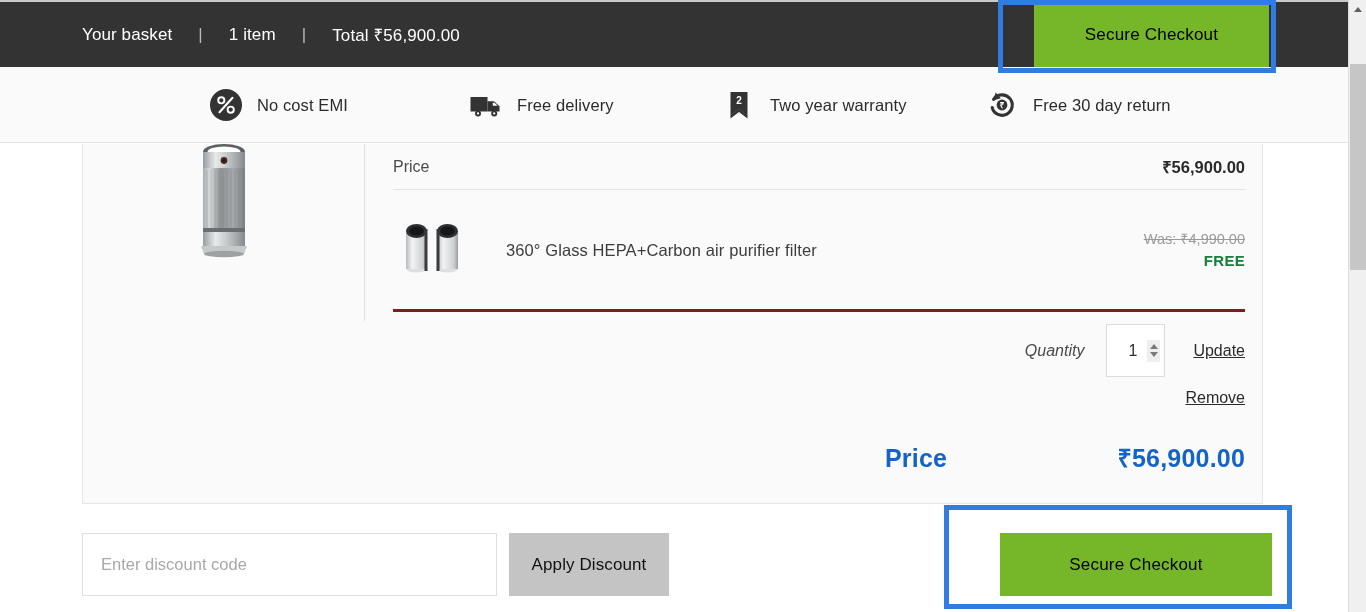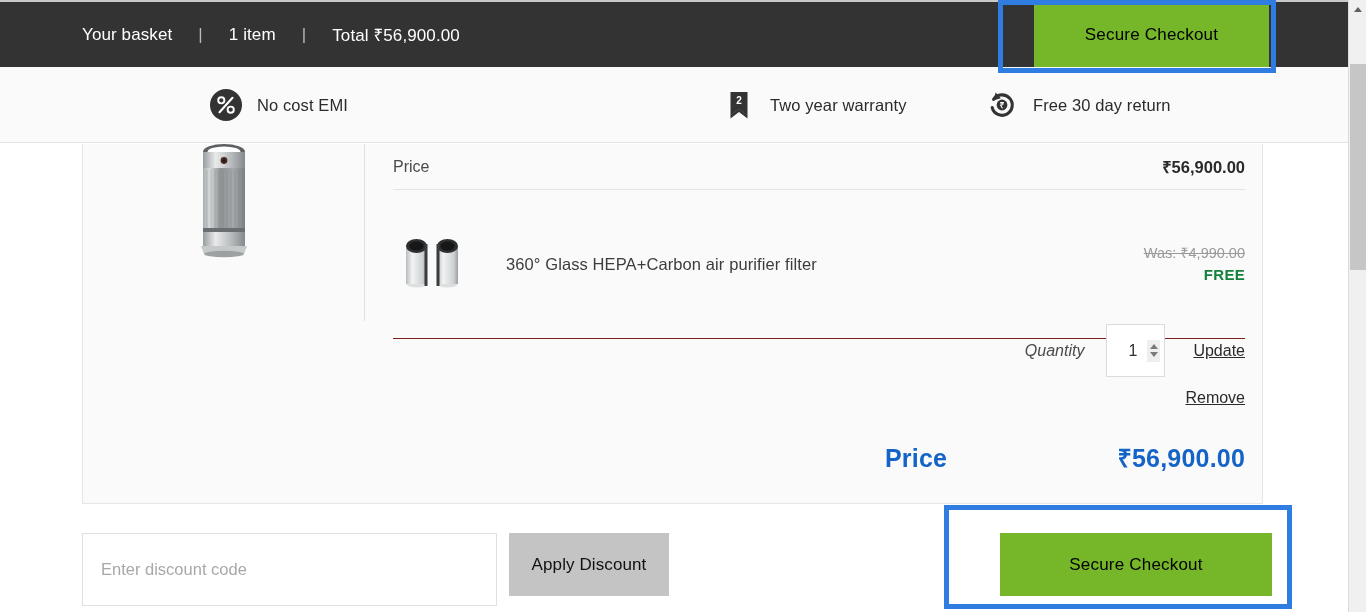--- a/index.html
+++ b/index.html
@@ -184,22 +184,22 @@
     justify-content: space-between;
     border-bottom: 1px solid #e4e4e4;
   }
   .price-label-top { font-size: 16px; color: #4a4a4a; }
   .price-value-top { font-size: 16.5px; color: #2a2a2a; font-weight: bold; }
 
   .row-filter {
     position: absolute;
     left: 0; top: 47px;
     width: 852px;
-    height: 148px;
-    border-bottom: 1px solid #7f1d1d;
+    height: 121px;
+    border-bottom: 3px solid #7f1d1d;
     display: flex;
     align-items: center;
   }
   #filter-image {
     width: 64px; height: 62px;
     flex: 0 0 64px;
     margin-left: 7px;
   }
   .filter-name {
     font-size: 16.5px;
@@ -313,21 +313,21 @@
     font-weight: bold;
     letter-spacing: 0.2px;
   }
 
   
   #discount-input {
     position: absolute;
     left: 82px;
     top: 533px;
     width: 415px;
-    height: 73px;
+    height: 63px;
     background: #ffffff;
     border: 1px solid #e0e0e0;
     font-family: "Liberation Sans", sans-serif;
     font-size: 16.5px;
     color: #333333;
     padding: 0 18px;
     outline: none;
   }
   #discount-input::placeholder { color: #a8a8a8; }
 
@@ -415,20 +415,32 @@
       <div class="feature" id="feature-emi">
         <svg class="feat-icon" viewBox="0 0 34 34">
           <circle cx="17" cy="17" r="16" fill="#333333"></circle>
           <circle cx="12.3" cy="12.3" r="3.1" fill="none" stroke="#ffffff" stroke-width="1.9"></circle>
           <circle cx="21.7" cy="21.7" r="3.1" fill="none" stroke="#ffffff" stroke-width="1.9"></circle>
           <line x1="23.5" y1="9.8" x2="10.5" y2="24.2" stroke="#ffffff" stroke-width="2.1" stroke-linecap="round"></line>
         </svg>
         <span class="feature-label">No cost EMI</span>
       </div>
 
+      <div class="feature" id="feature-delivery">
+        <svg class="feat-icon" viewBox="0 0 34 34">
+          <rect x="1.5" y="9" width="17" height="14.5" fill="#333333"></rect>
+          <path d="M18.5 13.2 H25 L30.5 18.2 V23.5 H18.5 Z" fill="#333333"></path>
+          <path d="M23.8 14.7 H25.4 L28.6 17.7 H23.8 Z" fill="#ffffff"></path>
+          <circle cx="9" cy="25.4" r="3" fill="#333333"></circle>
+          <circle cx="9" cy="25.4" r="1.1" fill="#ffffff"></circle>
+          <circle cx="25.2" cy="25.4" r="3" fill="#333333"></circle>
+          <circle cx="25.2" cy="25.4" r="1.1" fill="#ffffff"></circle>
+        </svg>
+        <span class="feature-label">Free delivery</span>
+      </div>
 
       <div class="feature" id="feature-warranty">
         <svg class="feat-icon" viewBox="0 0 34 34">
           <path d="M8.5 4 H25.5 V27.5 L17 21 L8.5 27.5 Z" fill="#333333"></path>
           <path d="M8.5 27.2 L17 20.8 L25.5 27.2 L25.5 30.4 L17 24 L8.5 30.4 Z" fill="#333333"></path>
           <text x="17" y="16" font-family="Liberation Sans, sans-serif" font-size="10" font-weight="bold" fill="#ffffff" text-anchor="middle">2</text>
         </svg>
         <span class="feature-label">Two year warranty</span>
       </div>
 

